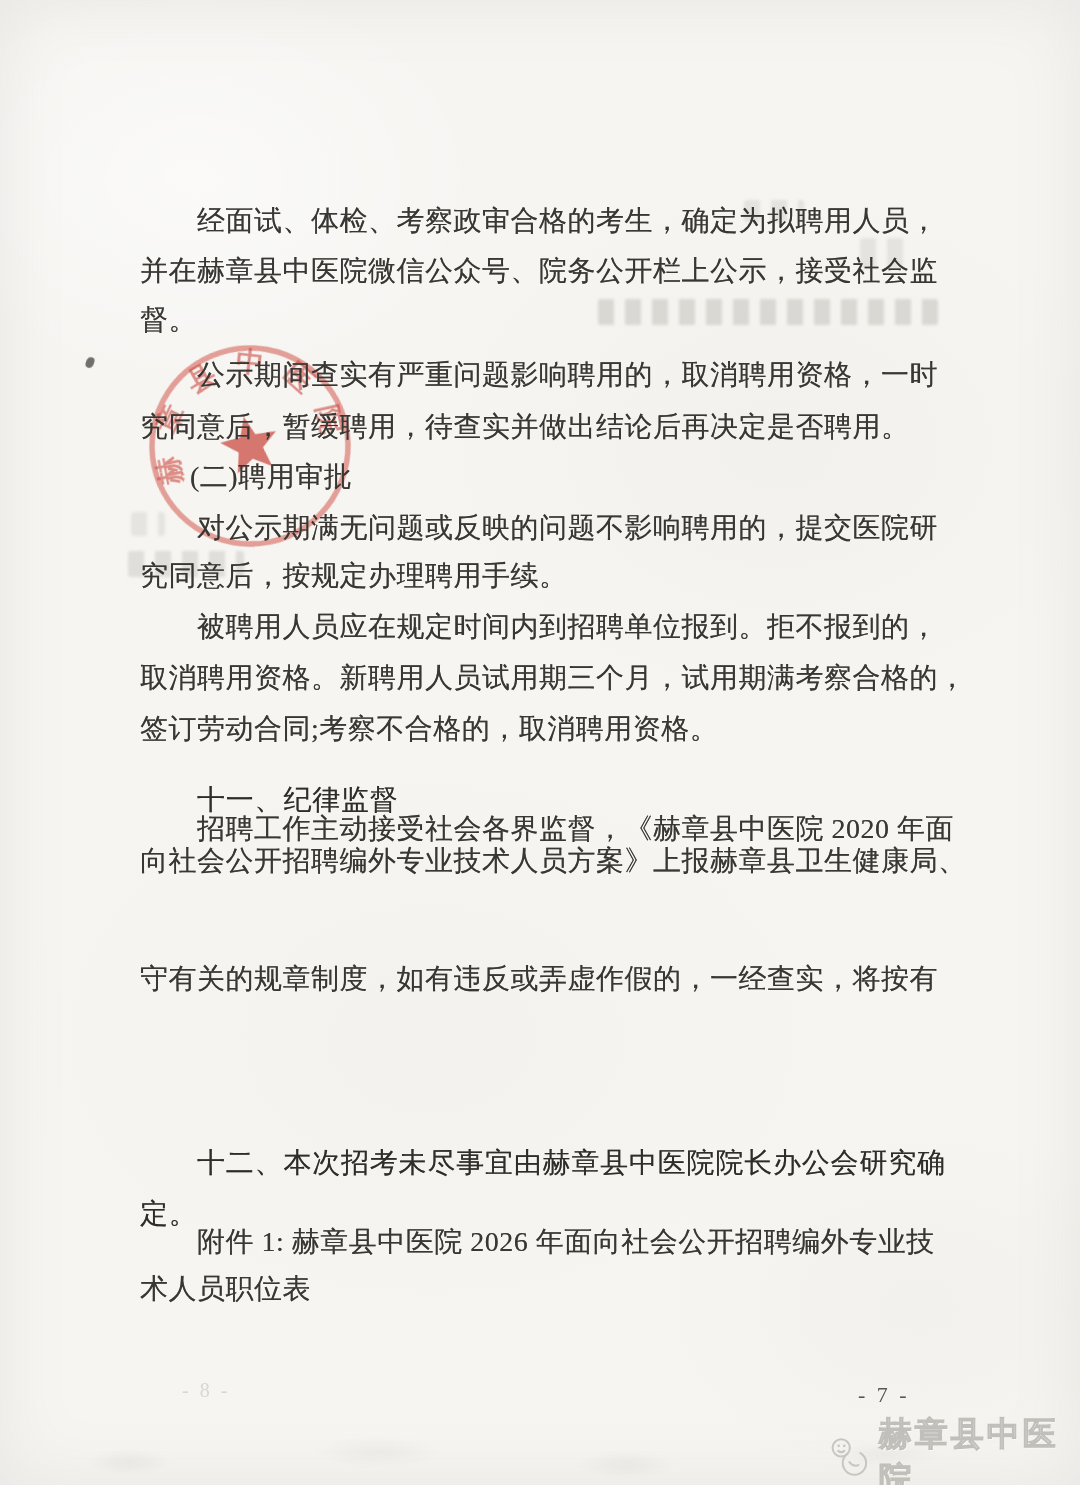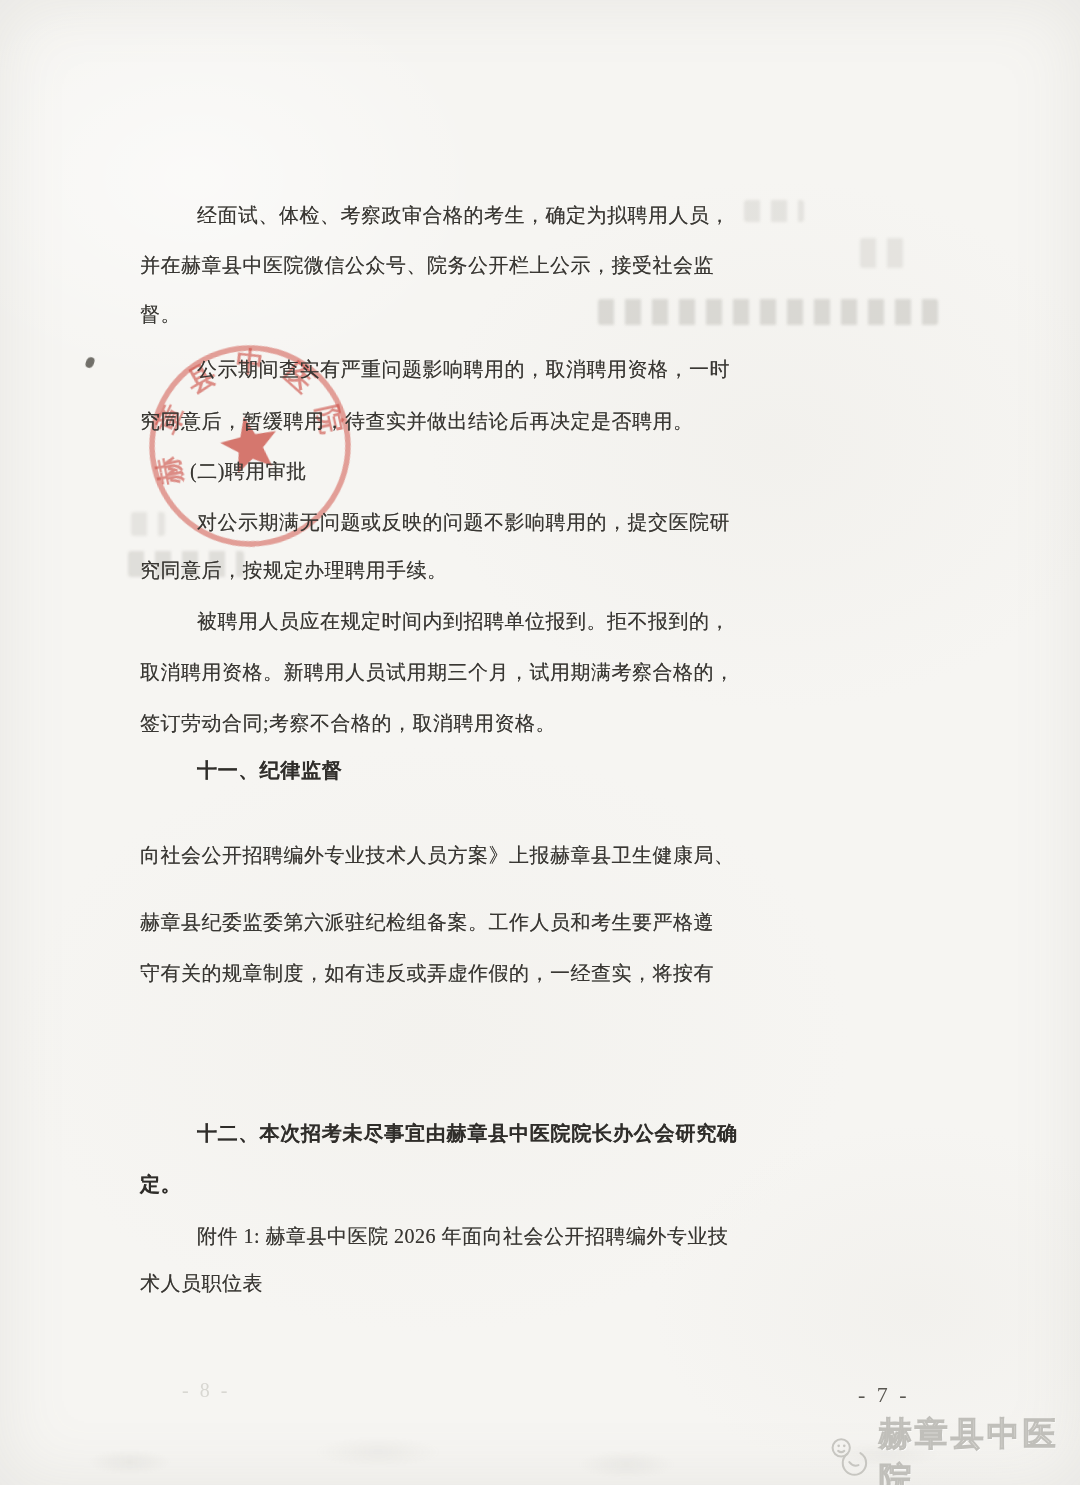--- a/index.html
+++ b/index.html
@@ -9,26 +9,26 @@
     background-image:
       radial-gradient(420px 300px at 18% 12%, rgba(255,255,255,.5), transparent 70%),
       radial-gradient(500px 380px at 72% 30%, rgba(230,228,222,.25), transparent 70%),
       radial-gradient(600px 420px at 40% 70%, rgba(236,234,228,.28), transparent 70%),
       radial-gradient(380px 260px at 85% 88%, rgba(228,226,220,.22), transparent 70%);
     box-shadow: inset 0 0 70px rgba(135,132,124,.12);
     font-family:"Liberation Serif","DejaVu Serif",serif;
   }
   .line{
     position:absolute;white-space:nowrap;
-    font-size:20px;letter-spacing:.5px;color:#393733;
+    font-size:28px;letter-spacing:.5px;color:#393733;
     text-shadow:0 0 .6px rgba(57,55,51,.65);
   }
   .h{
     font-family:"Liberation Sans","DejaVu Sans",sans-serif;
-    font-weight:700;color:#2f2d2a;letter-spacing:.8px;
+    font-weight:400;color:#2f2d2a;letter-spacing:.8px;margin-top:24px;
   }
   .stamp{
     position:absolute;left:142px;top:338px;width:216px;height:216px;
     transform:rotate(-12deg);filter:blur(.45px);opacity:.92;
   }
   .bleed{
     position:absolute;filter:blur(1.6px);border-radius:3px;
     background-image:repeating-linear-gradient(90deg, rgba(168,166,158,.42) 0 16px, rgba(168,166,158,0) 16px 27px);
   }
   .speck{
@@ -96,22 +96,22 @@
   <div class="line" style="left:140px;top:301px">督。</div>
   <div class="line" style="left:197px;top:356px">公示期间查实有严重问题影响聘用的，取消聘用资格，一时</div>
   <div class="line" style="left:140px;top:408px">究同意后，暂缓聘用，待查实并做出结论后再决定是否聘用。</div>
   <div class="line" style="left:190px;top:458px">(二)聘用审批</div>
   <div class="line" style="left:197px;top:509px">对公示期满无问题或反映的问题不影响聘用的，提交医院研</div>
   <div class="line" style="left:140px;top:557px">究同意后，按规定办理聘用手续。</div>
   <div class="line" style="left:197px;top:608px">被聘用人员应在规定时间内到招聘单位报到。拒不报到的，</div>
   <div class="line" style="left:140px;top:659px">取消聘用资格。新聘用人员试用期三个月，试用期满考察合格的，</div>
   <div class="line" style="left:140px;top:710px">签订劳动合同;考察不合格的，取消聘用资格。</div>
   <div class="line h" style="left:197px;top:757px">十一、纪律监督</div>
+  <div class="line" style="left:197px;top:810px">招聘工作主动接受社会各界监督，《赫章县中医院 2020 年面</div>
   <div class="line" style="left:140px;top:842px">向社会公开招聘编外专业技术人员方案》上报赫章县卫生健康局、</div>
-  <div class="line" style="left:140px;top:909px">赫章县纪委监委第六派驻纪检组备案。工作人员和考生要严格遵</div>
   <div class="line" style="left:140px;top:960px">守有关的规章制度，如有违反或弄虚作假的，一经查实，将按有</div>
   <div class="line h" style="left:197px;top:1120px">十二、本次招考未尽事宜由赫章县中医院院长办公会研究确</div>
   <div class="line h" style="left:140px;top:1171px">定。</div>
   <div class="line" style="left:197px;top:1223px">附件 1: 赫章县中医院 2026 年面向社会公开招聘编外专业技</div>
   <div class="line" style="left:140px;top:1270px">术人员职位表</div>
 
   <div class="bleed-pageno">- 8 -</div>
   <div class="pageno">- 7 -</div>
 
   <div class="wm">

